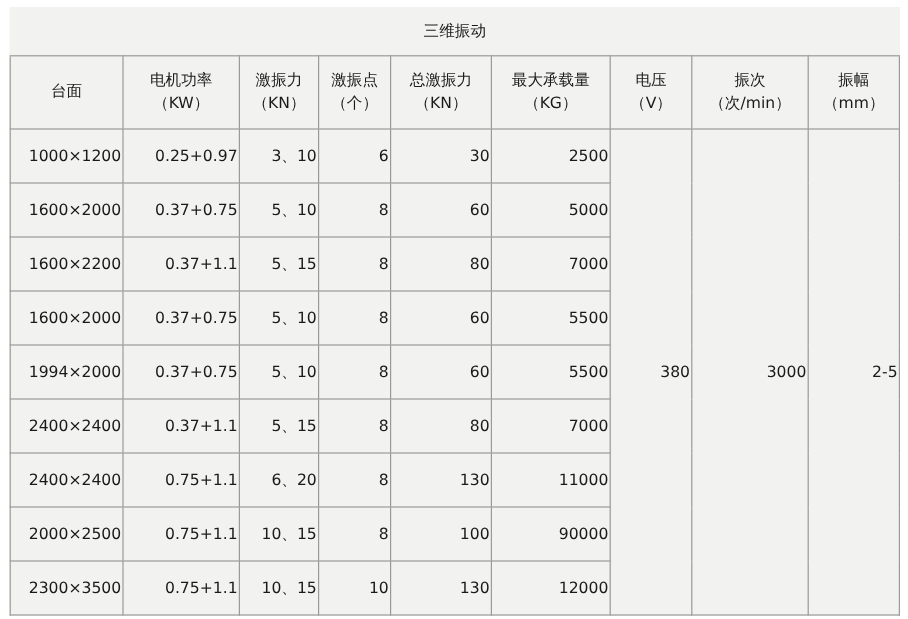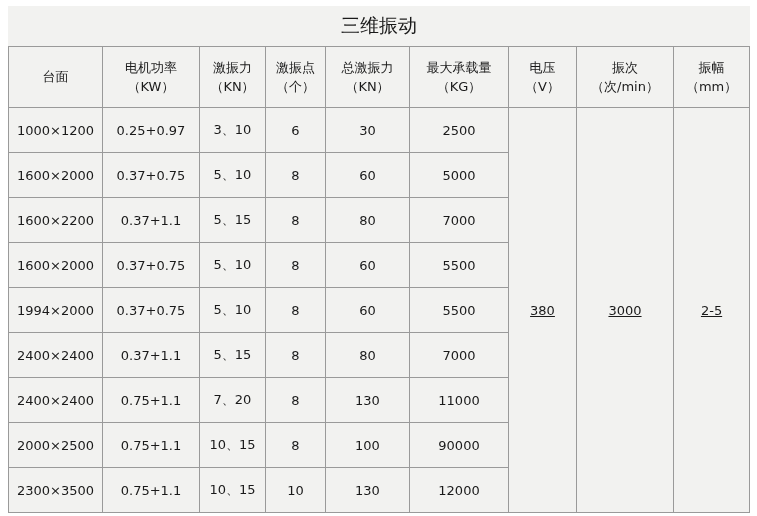--- a/index.html
+++ b/index.html
@@ -31,40 +31,40 @@
     text-align: center;
     vertical-align: middle;
     font-weight: normal;
     font-size: 13px;
     color: #1a1a1a;
     padding: 2px 1px;
     background: #f2f2f0;
   }
   tr.title-row td {
     height: 36px;
-    font-size: 19px;
+    font-size: 13px;
     border-left: none;
     border-right: none;
     border-top: none;
   }
   tr.head-row th {
     height: 56px;
     line-height: 1.5;
     font-size: 13px;
   }
   tr.data-row td {
     height: 40px;
     font-size: 13px;
+    text-align: right;
   }
   .hdr-line {
     display: block;
   }
   .merged {
     font-size: 13px;
-    text-decoration: underline;
   }
   
   col.c0 { width: 94px; }
   col.c1 { width: 97px; }
   col.c2 { width: 66px; }
   col.c3 { width: 60px; }
   col.c4 { width: 84px; }
   col.c5 { width: 99px; }
   col.c6 { width: 68px; }
   col.c7 { width: 97px; }
@@ -181,21 +181,21 @@
         <td>0.37+1.1</td>
         <td>5、15</td>
         <td>8</td>
         <td>80</td>
         <td>7000</td>
       </tr>
 
       <tr class="data-row">
         <td>2400×2400</td>
         <td>0.75+1.1</td>
-        <td>7、20</td>
+        <td>6、20</td>
         <td>8</td>
         <td>130</td>
         <td>11000</td>
       </tr>
 
       <tr class="data-row">
         <td>2000×2500</td>
         <td>0.75+1.1</td>
         <td>10、15</td>
         <td>8</td>

